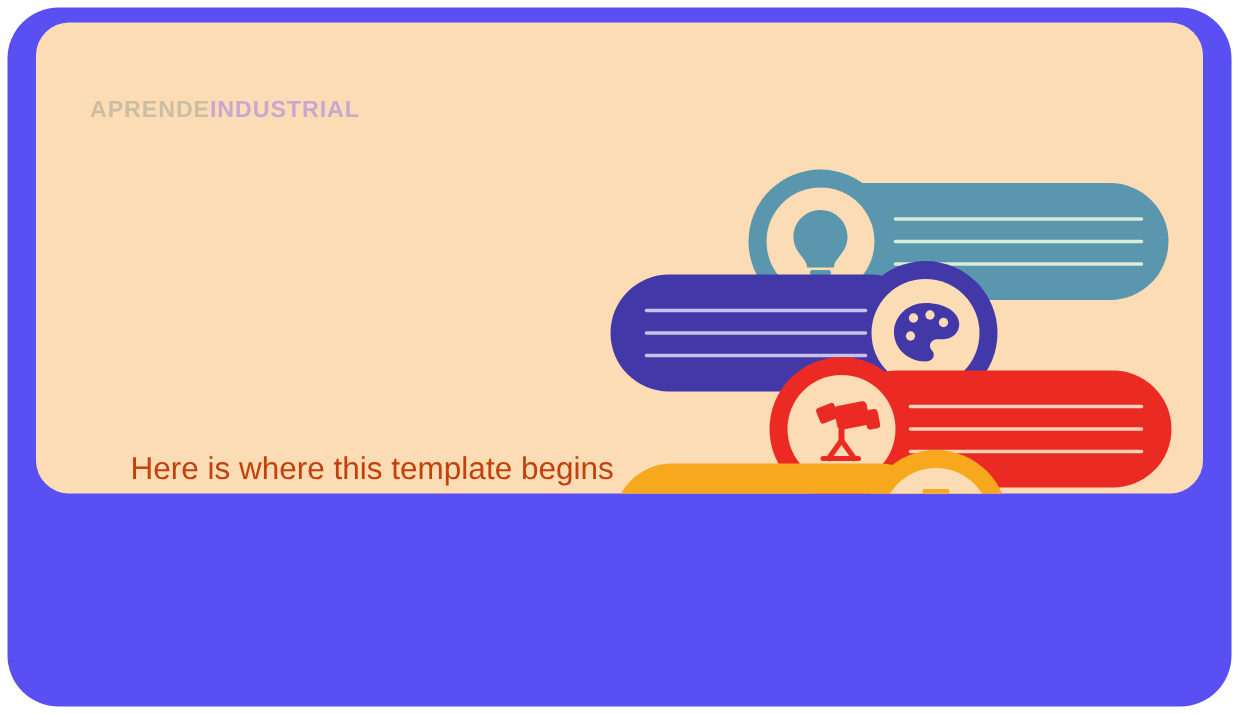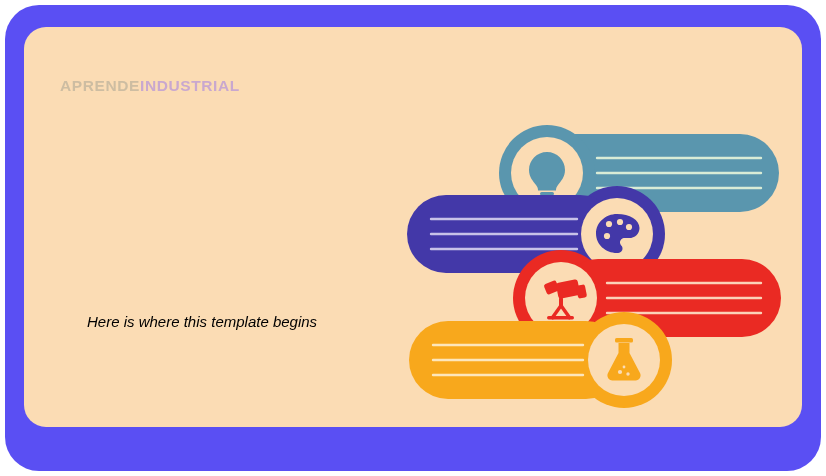--- a/index.html
+++ b/index.html
@@ -13,22 +13,22 @@
   .slide-frame{
     position:absolute;
     left:5px;top:5px;
     width:816px;height:466px;
     background:#5a4ff3;
     border-radius:34px;
     box-sizing:border-box;
   }
   .slide-card{
     position:absolute;
-    left:19px;top:22px;
-    width:778px;height:400px;
+    left:19px;top:10px;
+    width:778px;height:314px;
     background:#fbdcb4;
     border-radius:22px;
     overflow:hidden;
   }
 
   
   .logo{
     position:absolute;left:36px;top:50px;
     font-size:15.5px;
     font-weight:bold;
@@ -47,24 +47,23 @@
     font-size:57px;
     line-height:63px;
     color:#100d0d;
     letter-spacing:-1.2px;
     transform:scaleX(0.93);
     transform-origin:left center;
     white-space:nowrap;
   }
   .subtitle{
     position:absolute;left:63px;top:286px;
-    font-size:15px;
-    color:#000000;
+    font-size:21px;
+    color:#c2410c;
     white-space:nowrap;
-    font-style:italic;
   }
 
   
   .graphic{
     position:absolute;
     left:375px;top:95px;
     width:390px;height:290px;
   }
   .graphic svg{display:block;width:100%;height:100%;}
 </style>

